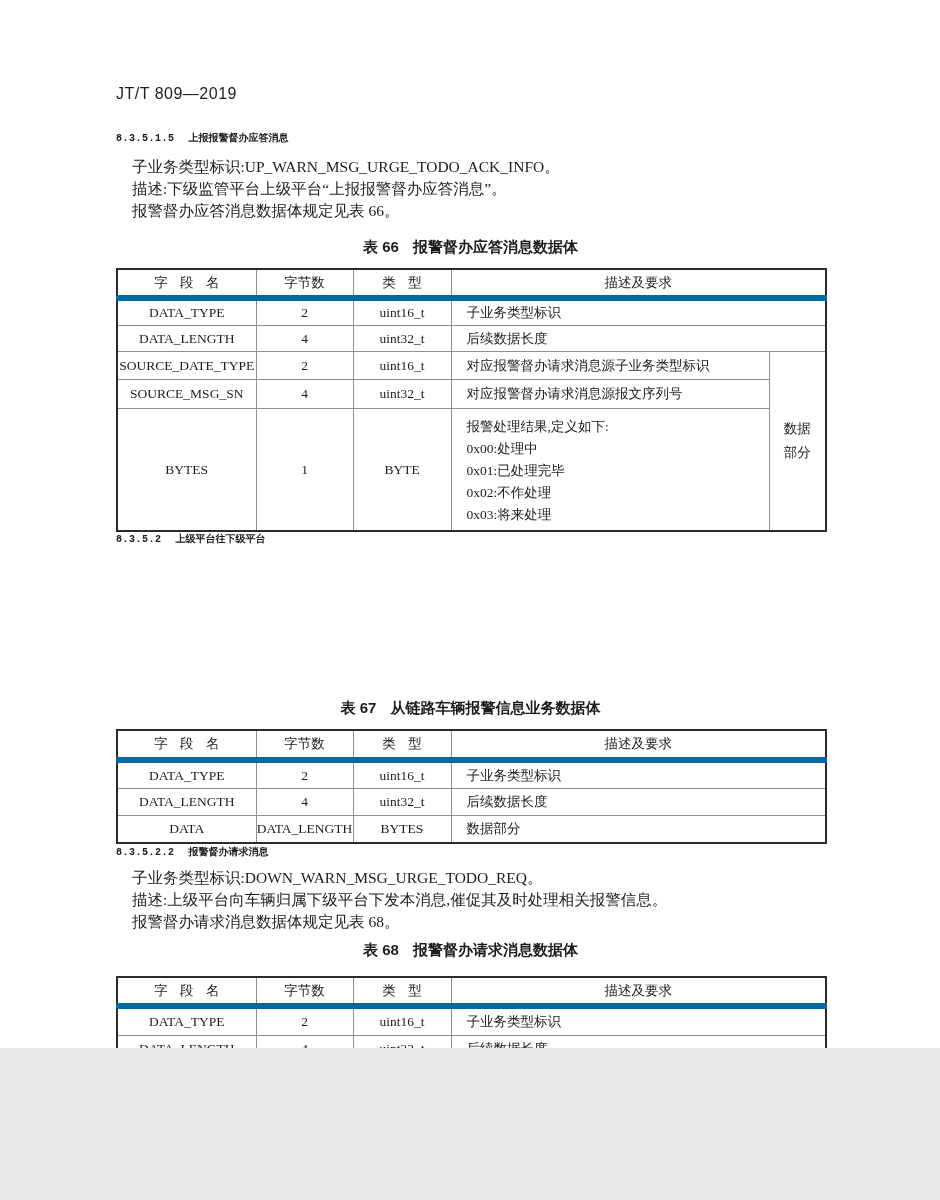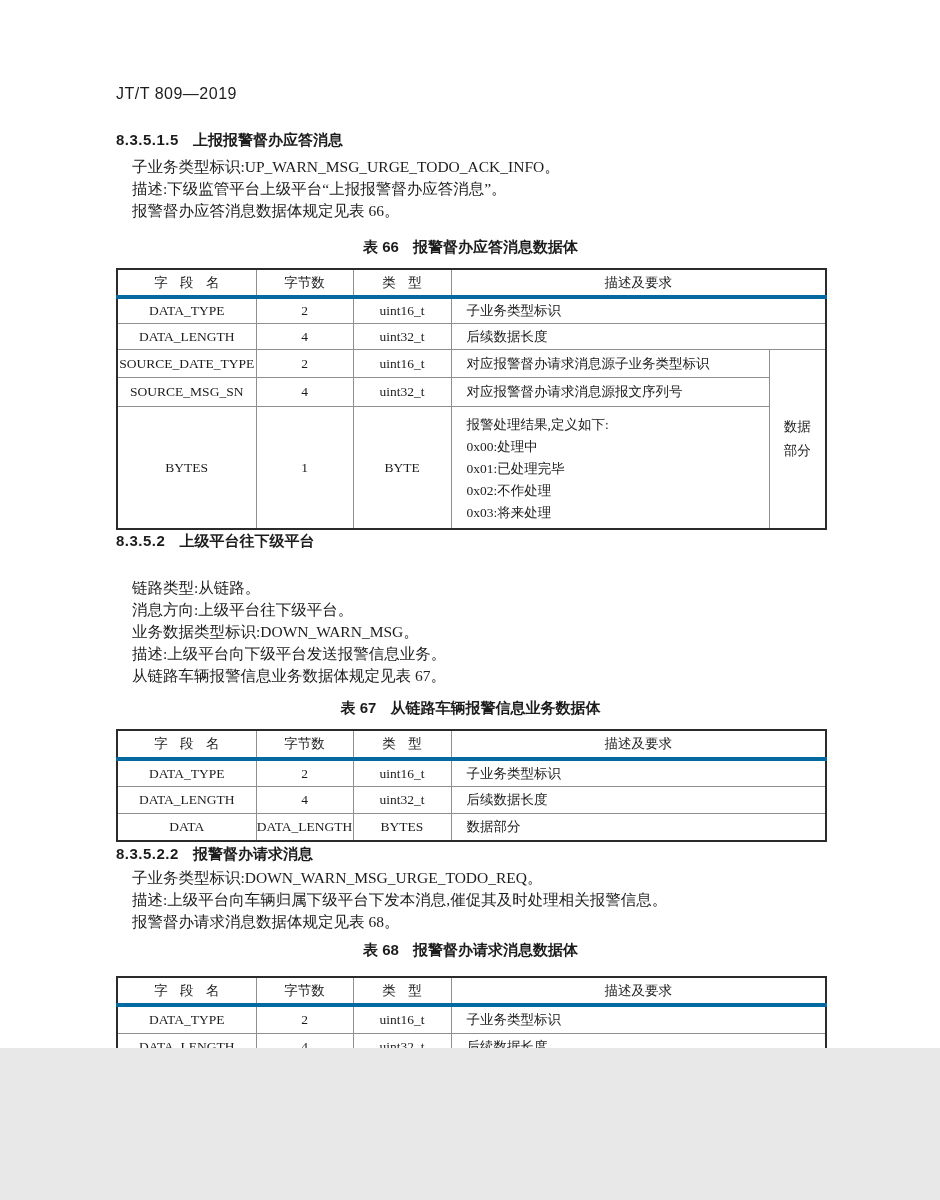--- a/index.html
+++ b/index.html
@@ -15,22 +15,22 @@
   .abs { position: absolute; }
 
   .header-code {
     left: 116px; top: 85px;
     font-family: "Liberation Sans", "DejaVu Sans", sans-serif;
     font-size: 16px; letter-spacing: 0.5px;
   }
 
   .sec-heading {
     left: 116px; width: 709px;
-    font-family: Liberation Sans, sans-serif;
-    font-weight: bold; font-size: 15px;
+    font-family: Liberation Mono, monospace;
+    font-weight: bold; font-size: 10px;
     white-space: nowrap;
   }
   .sec-heading .num { margin-right: 14px; letter-spacing: 0.5px; }
 
   .para {
     left: 100px; width: 709px;
     padding-left: 32px; box-sizing: border-box;
     font-size: 15.5px; line-height: 22px;
   }
   .para div { white-space: nowrap; }
@@ -52,21 +52,21 @@
     border: 2px solid #2b2b2b;
   }
   table.spec td, table.spec th {
     border: 1px solid #8f8f8f;
     font-weight: normal;
     padding: 0;
     text-align: center;
     overflow: hidden;
   }
   table.spec thead th {
-    border-bottom: 4px solid #0369a1;
+    border-bottom: 6px solid #0369a1;
     word-spacing: 9px;
   }
   table.spec td.desc {
     text-align: left;
     padding-left: 15px;
   }
   table.spec td.desc.multi {
     white-space: pre-line;
     line-height: 22px;
     padding-top: 2px;
@@ -154,27 +154,20 @@
 0x02:不作处理
 0x03:将来处理</td>
       </tr>
     </tbody>
   </table>
 
   <div class="abs sec-heading" style="top:532px;">
     <span class="num">8.3.5.2</span><span>上级平台往下级平台</span>
   </div>
 
-  <div class="abs para" style="top:577px;">
-    <div>链路类型:从链路。</div>
-    <div>消息方向:上级平台往下级平台。</div>
-    <div>业务数据类型标识:DOWN_WARN_MSG。</div>
-    <div>描述:上级平台向下级平台发送报警信息业务。</div>
-    <div>从链路车辆报警信息业务数据体规定见表 67。</div>
-  </div>
 
   <div class="abs tbl-caption" style="top:699px;">
     <span class="cap-label">表 67</span><span>从链路车辆报警信息业务数据体</span>
   </div>
 
   <table class="abs spec" style="top:729px;">
     <colgroup>
       <col style="width:139px">
         <col style="width:97px">
         <col style="width:98px">

